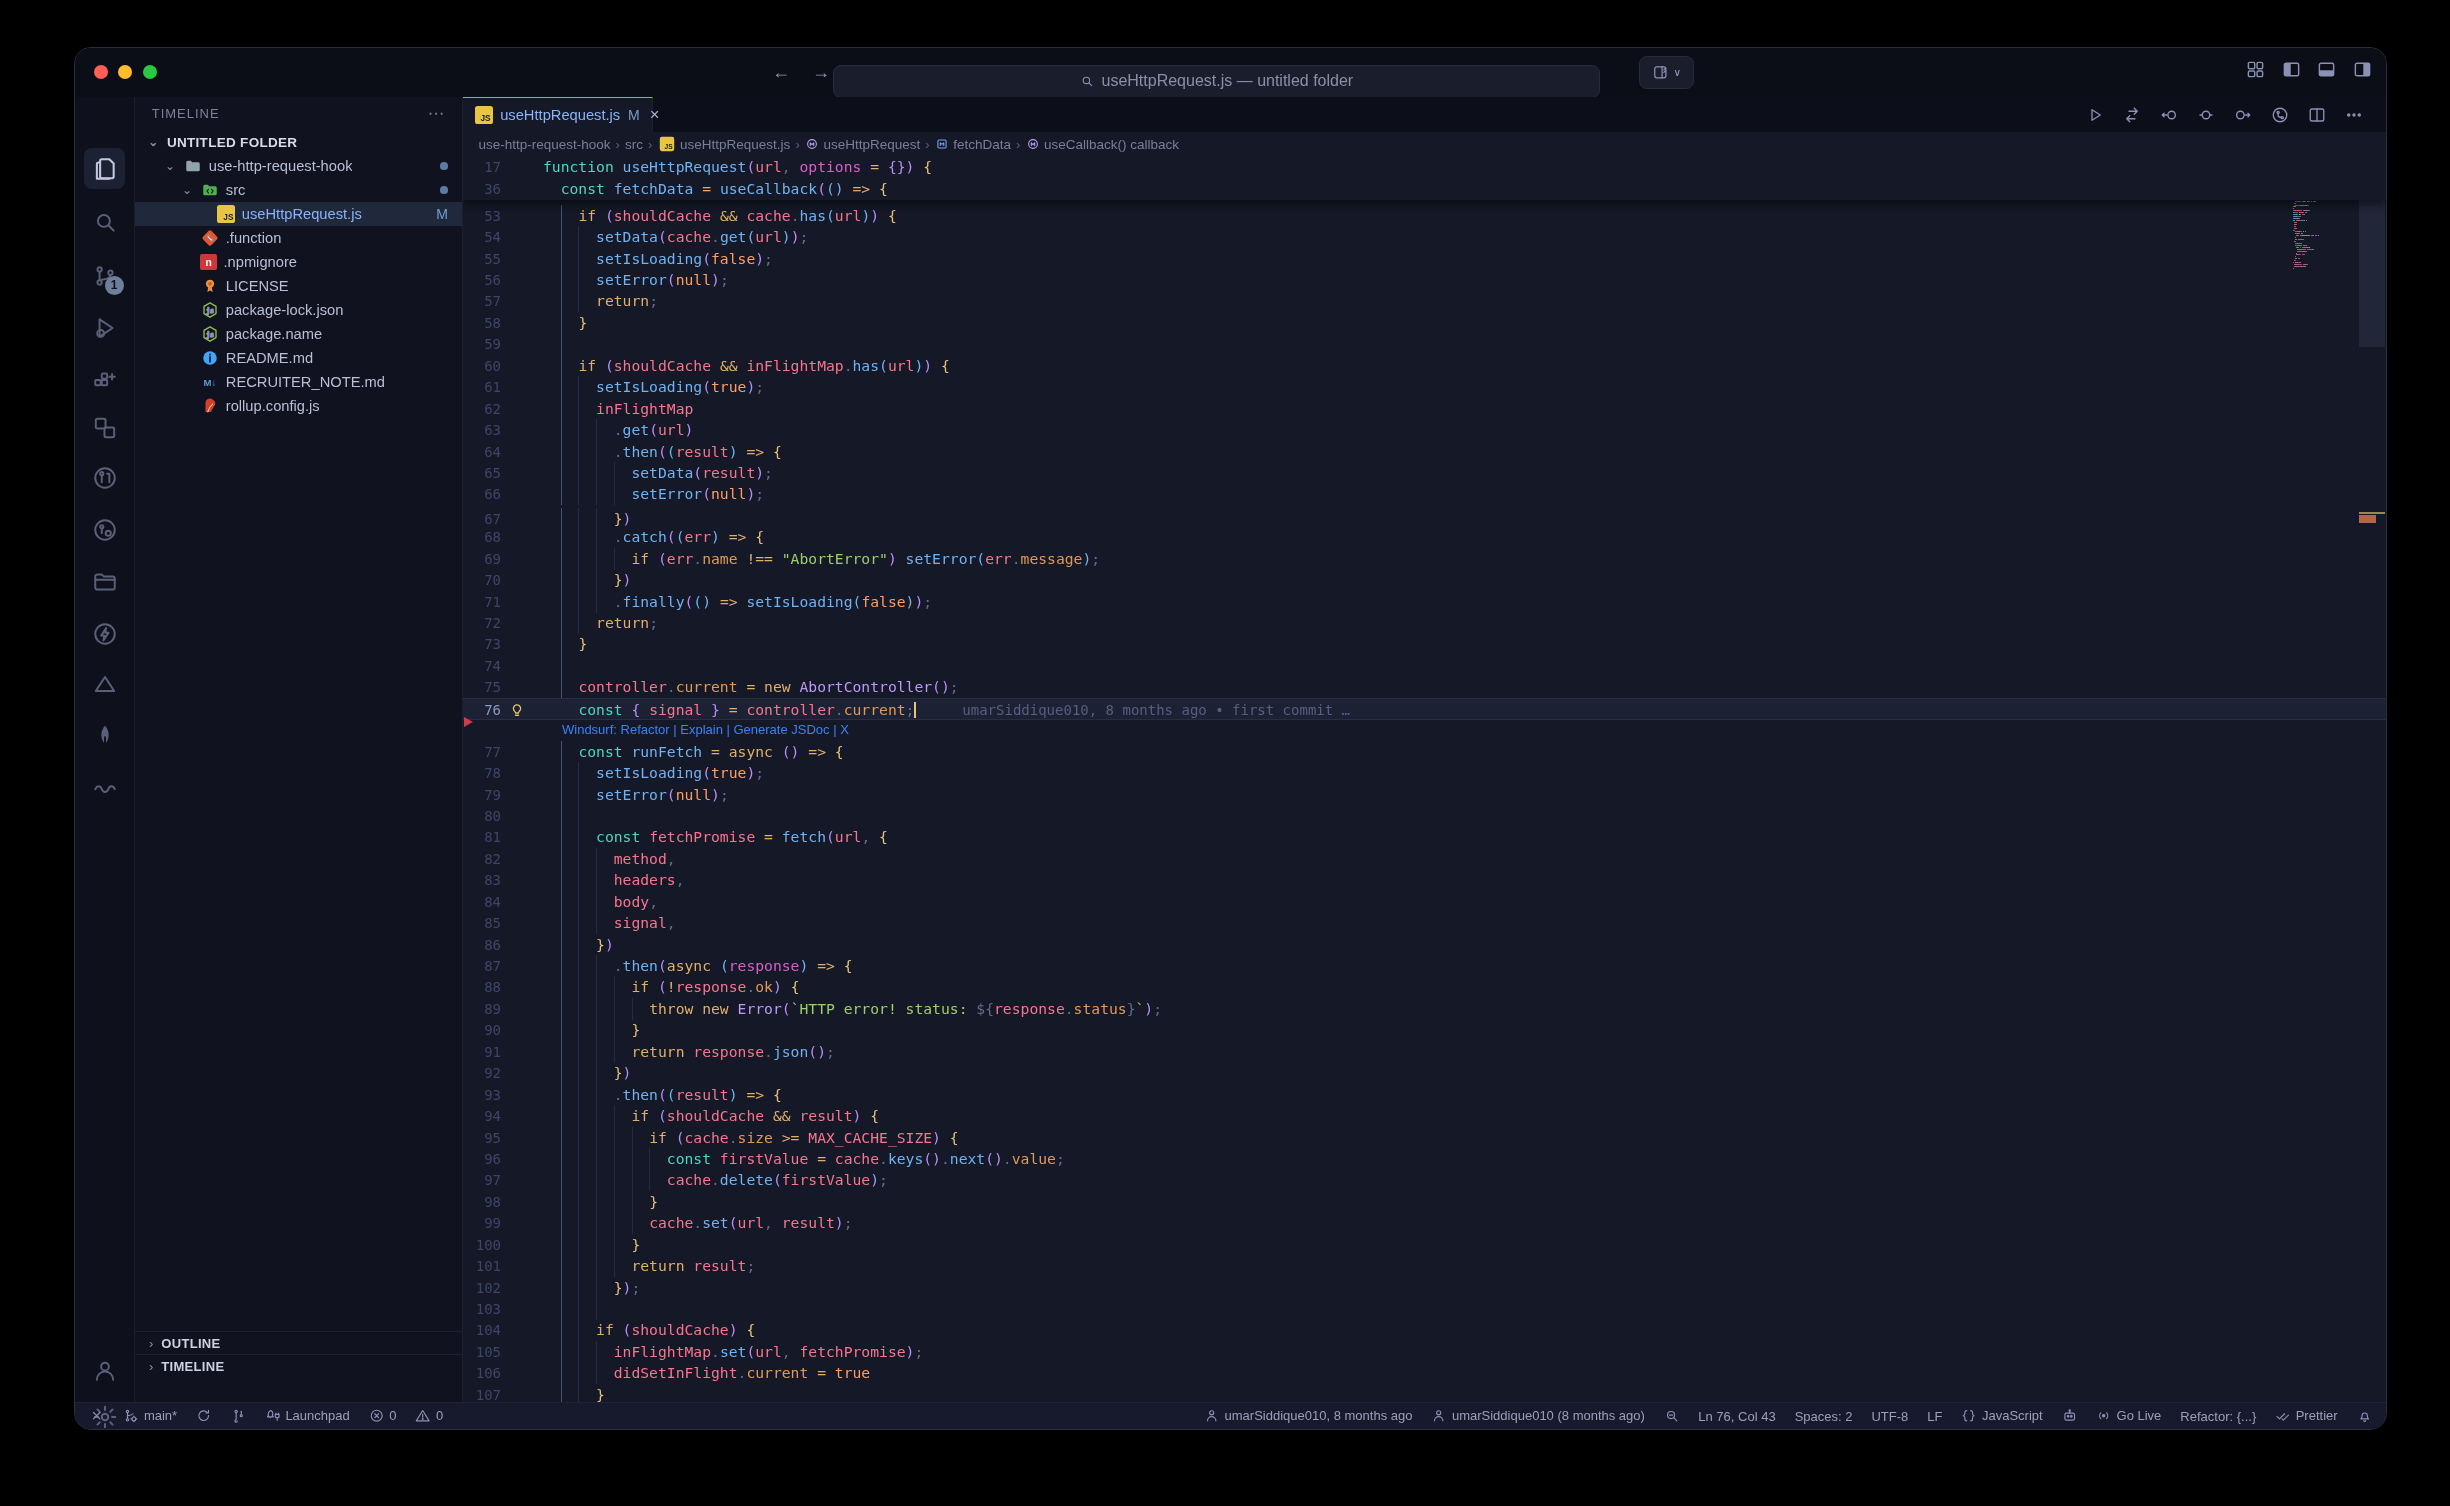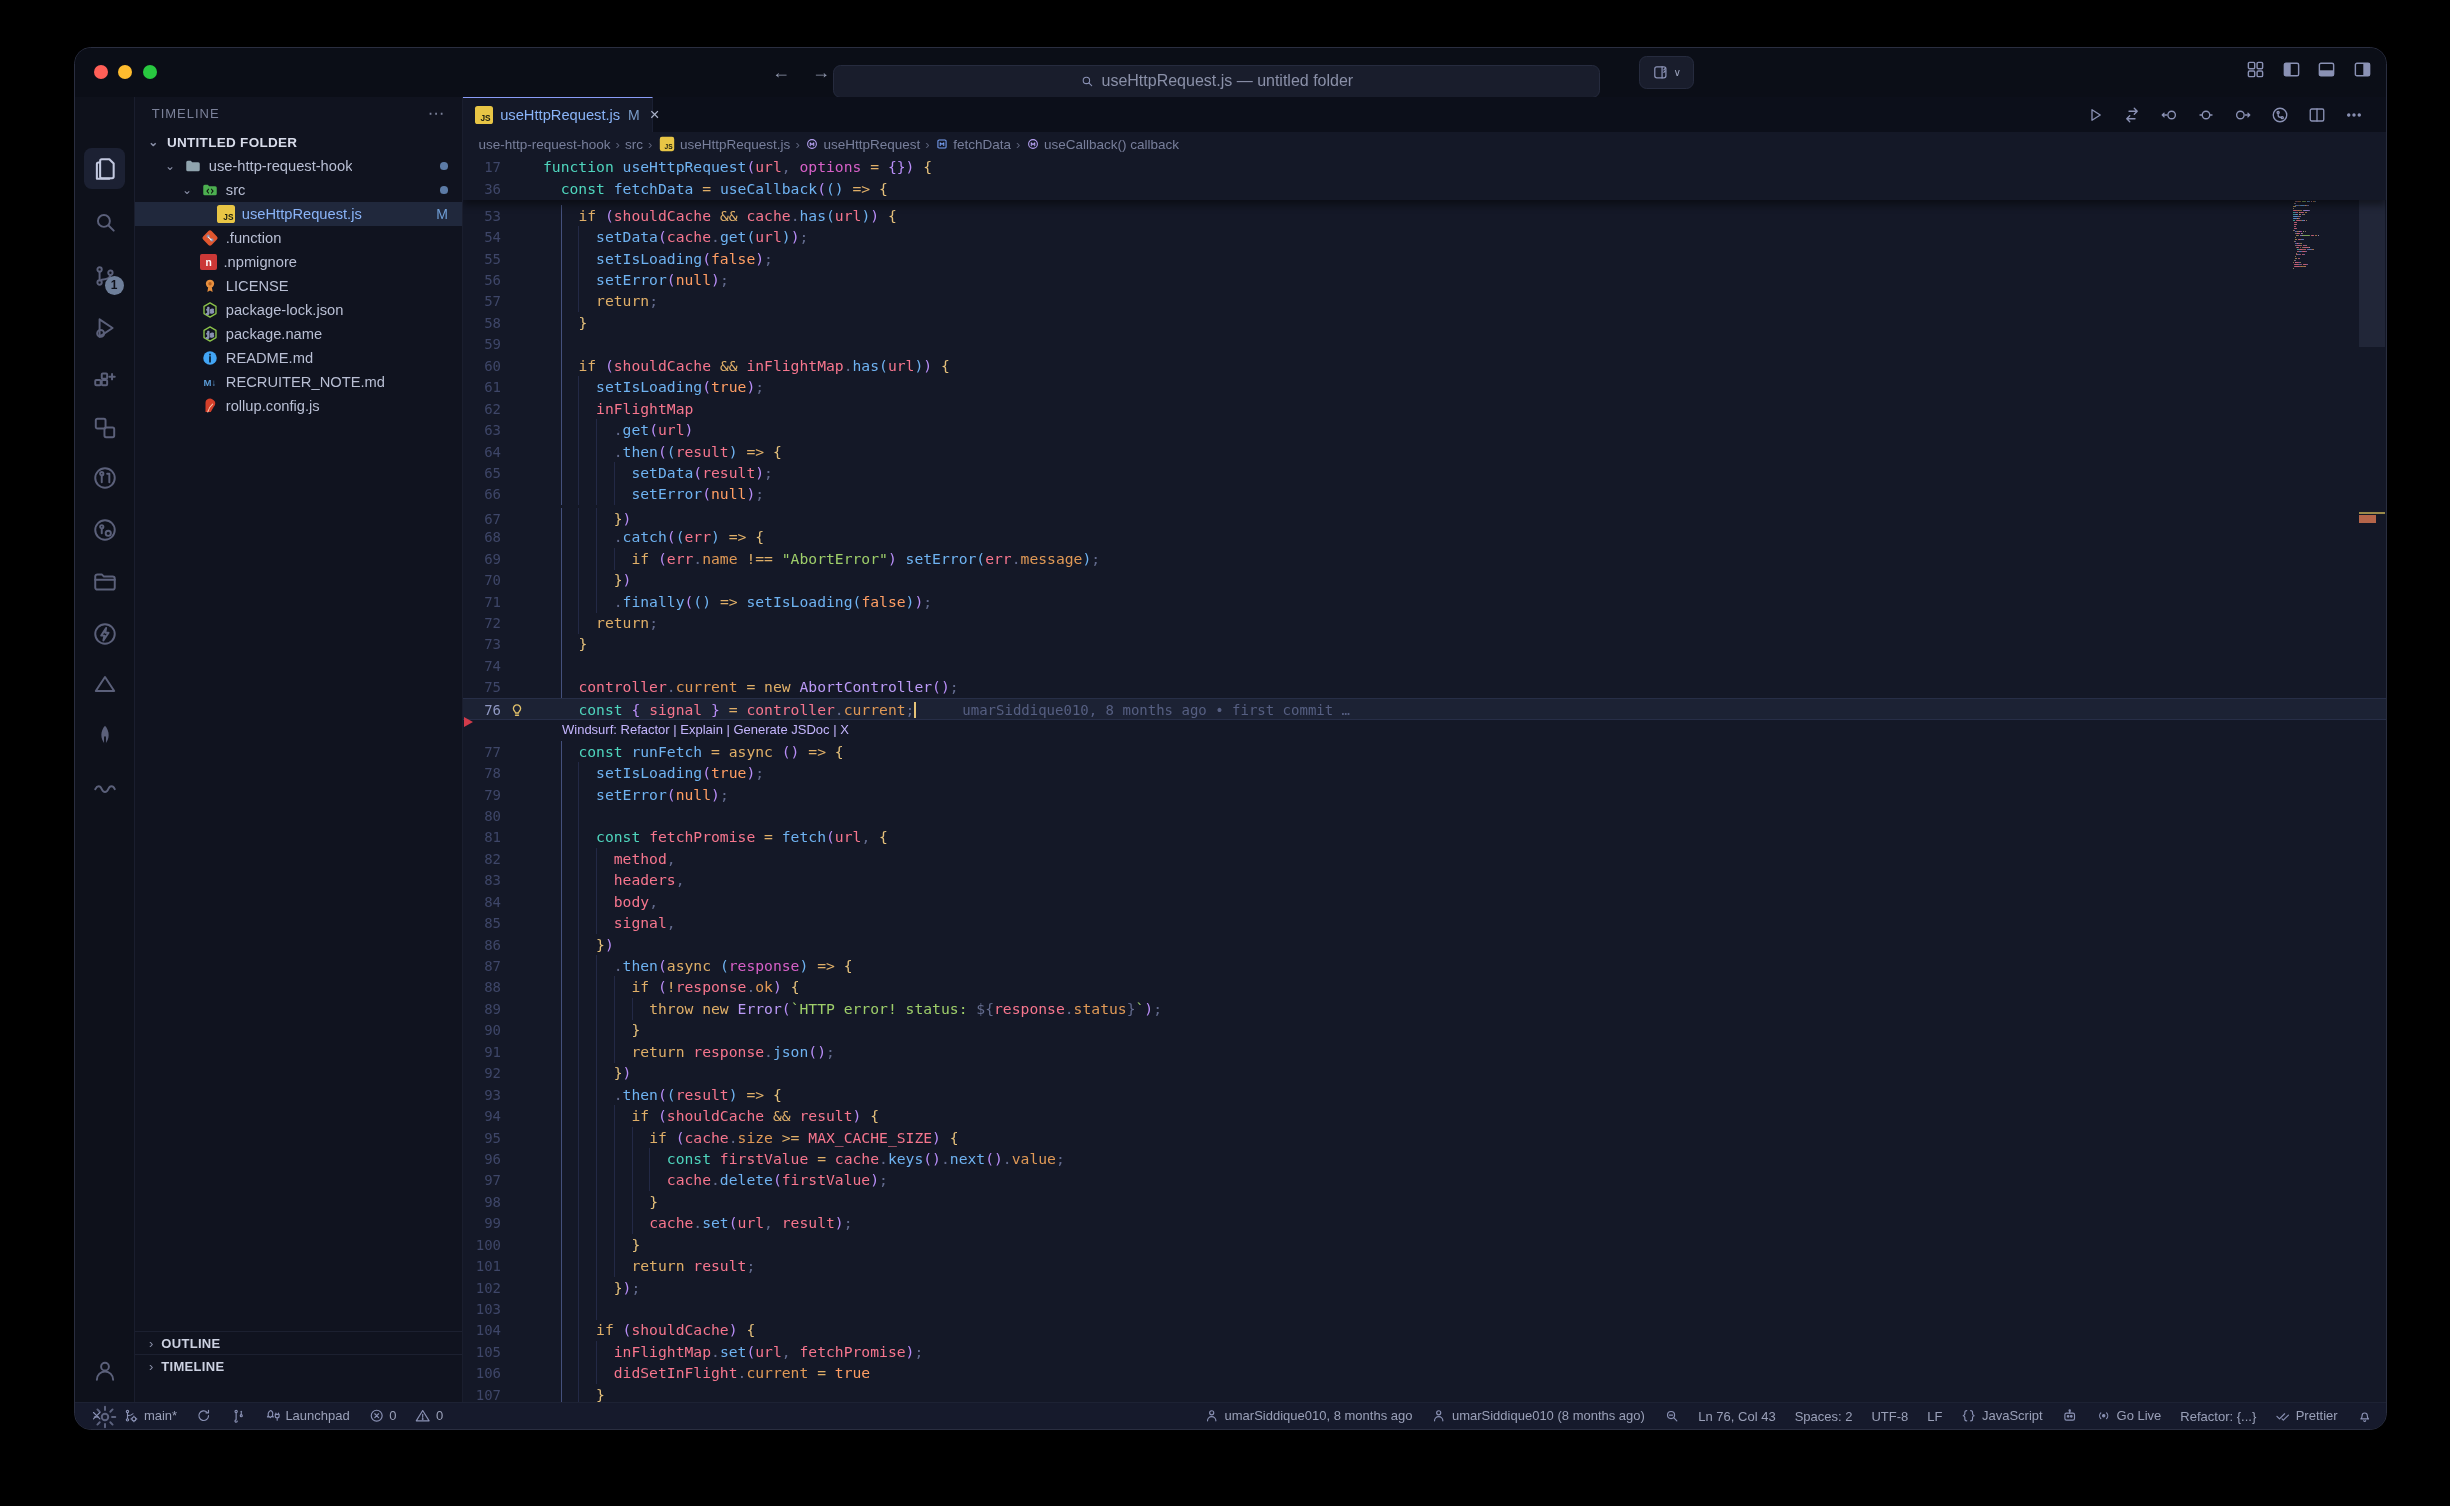--- a/index.html
+++ b/index.html
@@ -60,21 +60,21 @@
 
   #editor { flex:1; position:relative; overflow:hidden; font-family:"DejaVu Sans Mono", monospace; font-size:14.7px; }
   .crow { position:absolute; left:0; height:22px; width:100%; white-space:pre; }
   .crow .num { position:absolute; left:0; width:38px; text-align:right; color:#3e4668; line-height:22px; font-size:14px; }
   .crow .code { position:absolute; left:80px; line-height:22px; }
   .crow.hl { background:#1c2234; border-top:0.6px solid #272e47; border-bottom:0.6px solid #272e47; }
   .crow.hl .num { color:#8f98c2; }
   .guide { position:absolute; top:0; bottom:0; width:0.6px; background:#232946; }
   .guide.bright { background:#44507c; }
   .blame { color:#565f82; font-size:14px; }
-  .lens { color:#c4b5fd; font-size:13px; font-family:"Liberation Sans", sans-serif; line-height:22px; }
+  .lens { color:#3b82f6; font-size:13px; font-family:"Liberation Sans", sans-serif; line-height:22px; }
   .cursor { display:inline-block; width:1.9px; height:16.7px; background:#e6c378; vertical-align:-3.2px; }
   #sticky { position:absolute; left:0; top:0; width:100%; height:44px; background:#141827; box-shadow:0 5.1px 7.7px rgba(0,0,0,.45); z-index:5; }
   #minimap { position:absolute; top:11.5px; }
   .mm-bar { position:absolute; height:1.3px; border-radius:0.6px; }
   #scroll-thumb { position:absolute; background:rgba(160,170,210,.10); }
   #ruler-mark-orange { position:absolute; background:#b5654a; }
   #ruler-mark-yellow { position:absolute; background:#9a8a4a; }
   #gutter-red-mark { position:absolute; width:0; height:0; border-left:9px solid #d13b4a; border-top:5.8px solid transparent; border-bottom:5.8px solid transparent; }
 
   

